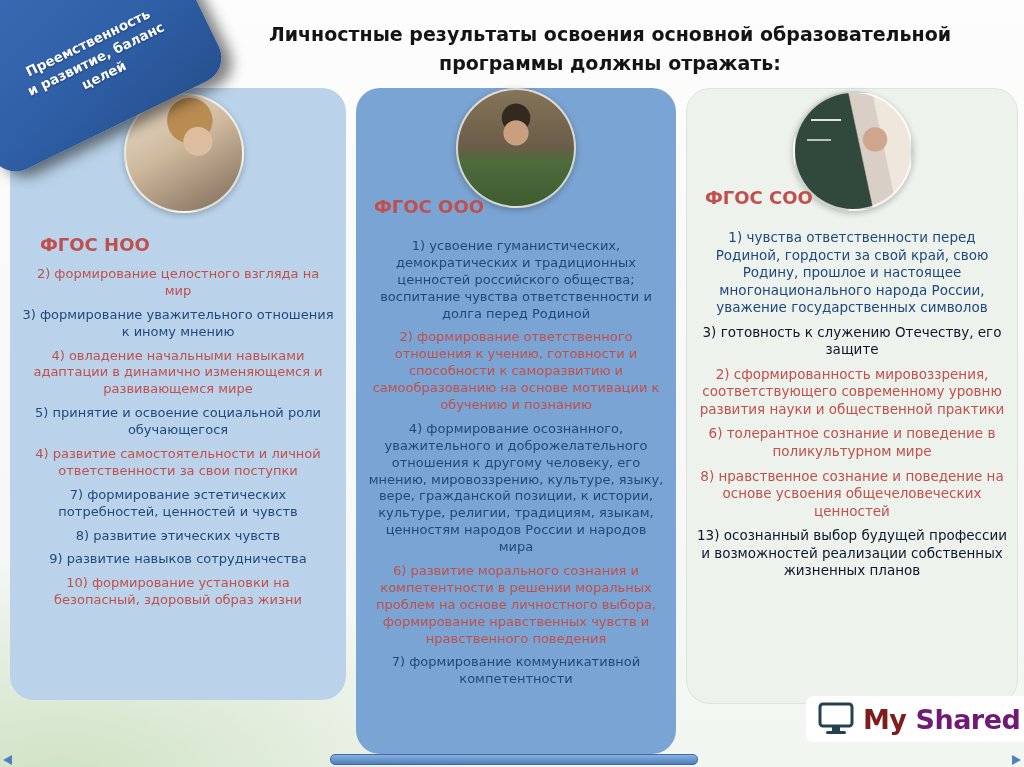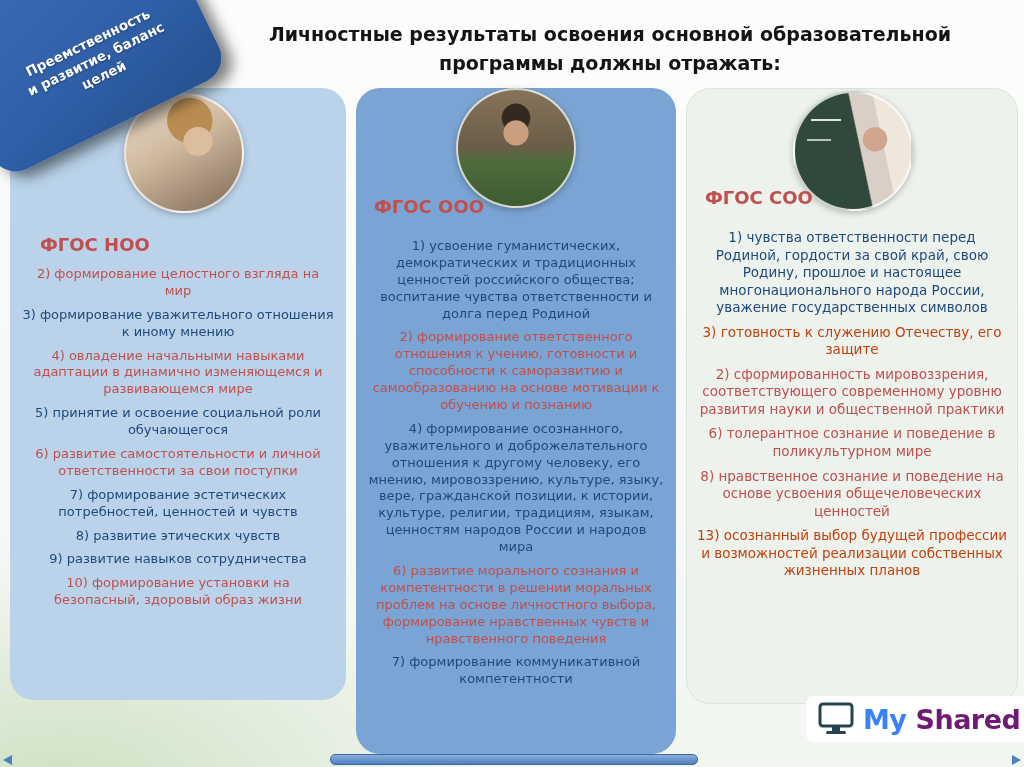--- a/index.html
+++ b/index.html
@@ -63,29 +63,29 @@
   .col-noo .col-header{left:30px;top:146px;}
   .col-ooo .col-header{left:18px;top:108px;}
   .col-soo .col-header{left:18px;top:98px;}
   .items{position:absolute;text-align:center;}
   .col-noo .items{left:8px;right:8px;top:178px;font-size:13px;}
   .col-ooo .items{left:8px;right:8px;top:150px;font-size:13px;}
   .col-soo .items{left:6px;right:6px;top:140px;font-size:13.5px;}
   .item{margin:0 0 7px;line-height:1.3;padding:0 4px;}
   .c-navy{color:#1f497d;}
   .c-red{color:#c0504d;}
-  .c-dark{color:#c2410c;}
+  .c-dark{color:#0f172a;}
   
   .myshared{
     position:absolute;left:806px;top:696px;height:46px;z-index:7;
     display:flex;align-items:center;gap:9px;background:#ffffff;
     border-radius:8px;padding:0 12px;cursor:pointer;
   }
   .myshared .word{font-size:27px;font-weight:bold;letter-spacing:-0.5px;line-height:1;}
-  .myshared .my{color:#3b82f6;}
+  .myshared .my{color:#7f1d1d;}
   .myshared .shared{color:#701a75;}
   
   .scrollbar{position:absolute;left:0;right:0;bottom:0;height:14px;z-index:8;}
   .thumb{
     position:absolute;left:330px;width:366px;bottom:2px;height:9px;border-radius:5px;
     background:linear-gradient(#8ab0dd,#4f7fbc);border:1px solid #3e6ba3;cursor:pointer;
   }
   .arrow{position:absolute;bottom:2px;width:0;height:0;
     border-top:5px solid transparent;border-bottom:5px solid transparent;cursor:pointer;}
   .arrow.left{left:3px;border-right:9px solid #4f81bd;}
@@ -106,21 +106,21 @@
   </div>
 
   <div class="col col-noo">
     <div class="photo photo-left"></div>
     <div class="col-header">ФГОС НОО</div>
     <div class="items">
         <p class="item c-red">2) формирование целостного взгляда на мир</p>
         <p class="item c-navy">3) формирование уважительного отношения к иному мнению</p>
         <p class="item c-red">4) овладение начальными навыками адаптации в динамично изменяющемся и развивающемся мире</p>
         <p class="item c-navy">5) принятие и освоение социальной роли обучающегося</p>
-        <p class="item c-red">6) развитие самостоятельности и личной ответственности за свои поступки</p>
+        <p class="item c-red">4) развитие самостоятельности и личной ответственности за свои поступки</p>
         <p class="item c-navy">7) формирование эстетических потребностей, ценностей и чувств</p>
         <p class="item c-navy">8) развитие этических чувств</p>
         <p class="item c-navy">9) развитие навыков сотрудничества</p>
         <p class="item c-red">10) формирование установки на безопасный, здоровый образ жизни</p>
       </div>
   </div>
 
   <div class="col col-ooo">
     <div class="photo photo-middle"></div>
     <div class="col-header">ФГОС ООО</div>

